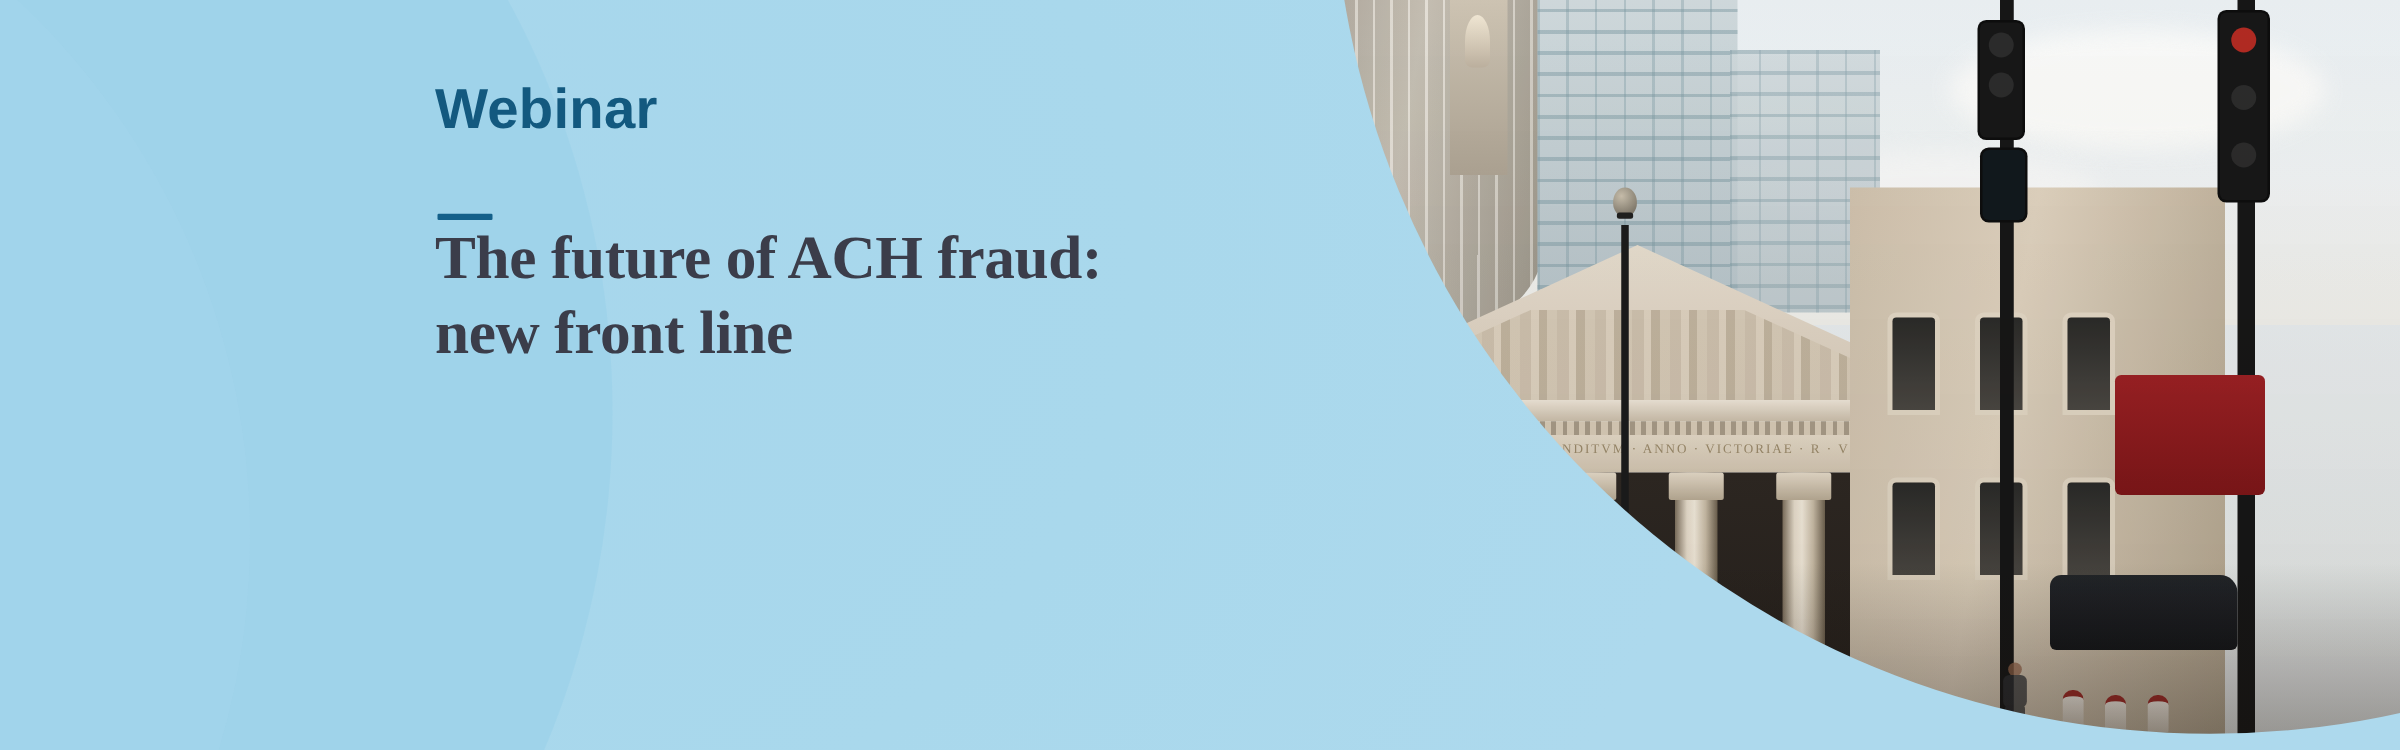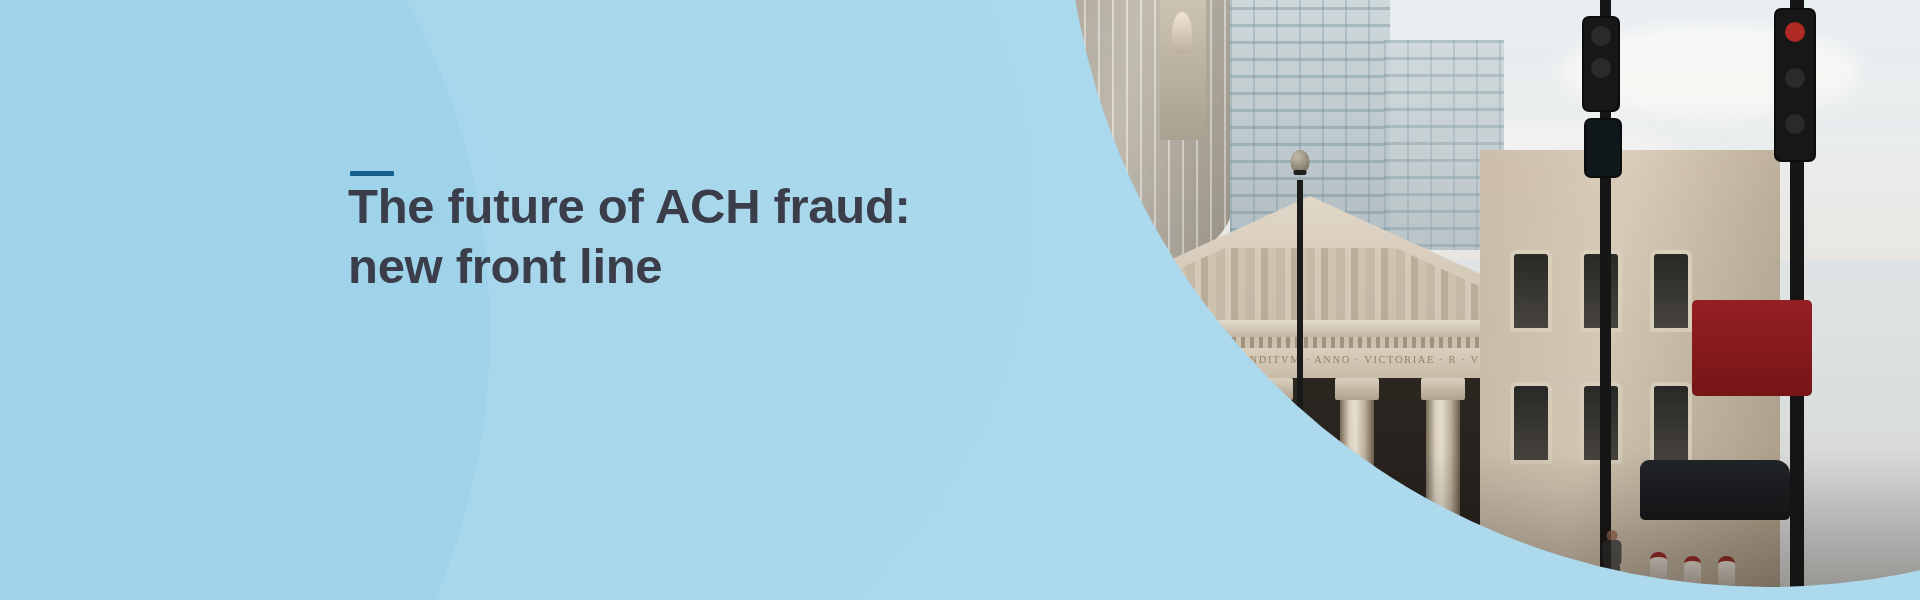--- a/index.html
+++ b/index.html
@@ -253,21 +253,21 @@
   }
   .rule{
     position:absolute; top:171px; left:2px;
     width:44px; height:5px; background:#14608a; border-radius:1px;
   }
   .headline{
     position:absolute; top:176px; left:0;
     font-size:49px; font-weight:bold; color:#3b3d4a;
     line-height:1.23; letter-spacing:-.3px;
   }
-  .headline span{ display:block; white-space:nowrap; }
+  .headline span{ display:block; white-space:nowrap;font-family:Liberation Serif, serif; }
 </style>
 </head>
 <body>
 
 <div class="banner">
 
   <div class="bg-base"></div>
   <div class="bg-arc"></div>
   <div class="bg-arc2"></div>
 
@@ -429,20 +429,21 @@
       <div class="bollard" style="left:790px;top:552px;"></div>
       <div class="bollard" style="left:824px;top:556px;"></div>
       <div class="bollard" style="left:858px;top:556px;"></div>
 
       <div class="warm-tint"></div>
       <div class="shadow-bottom"></div>
     </div>
   </div>
 
   <div class="content">
+    <div class="eyebrow">Webinar</div>
     <div class="rule"></div>
     <div class="headline">
       <span>The future of ACH fraud:</span>
       <span>new front line</span>
     </div>
   </div>
 
 </div>
 
 </body></html>

